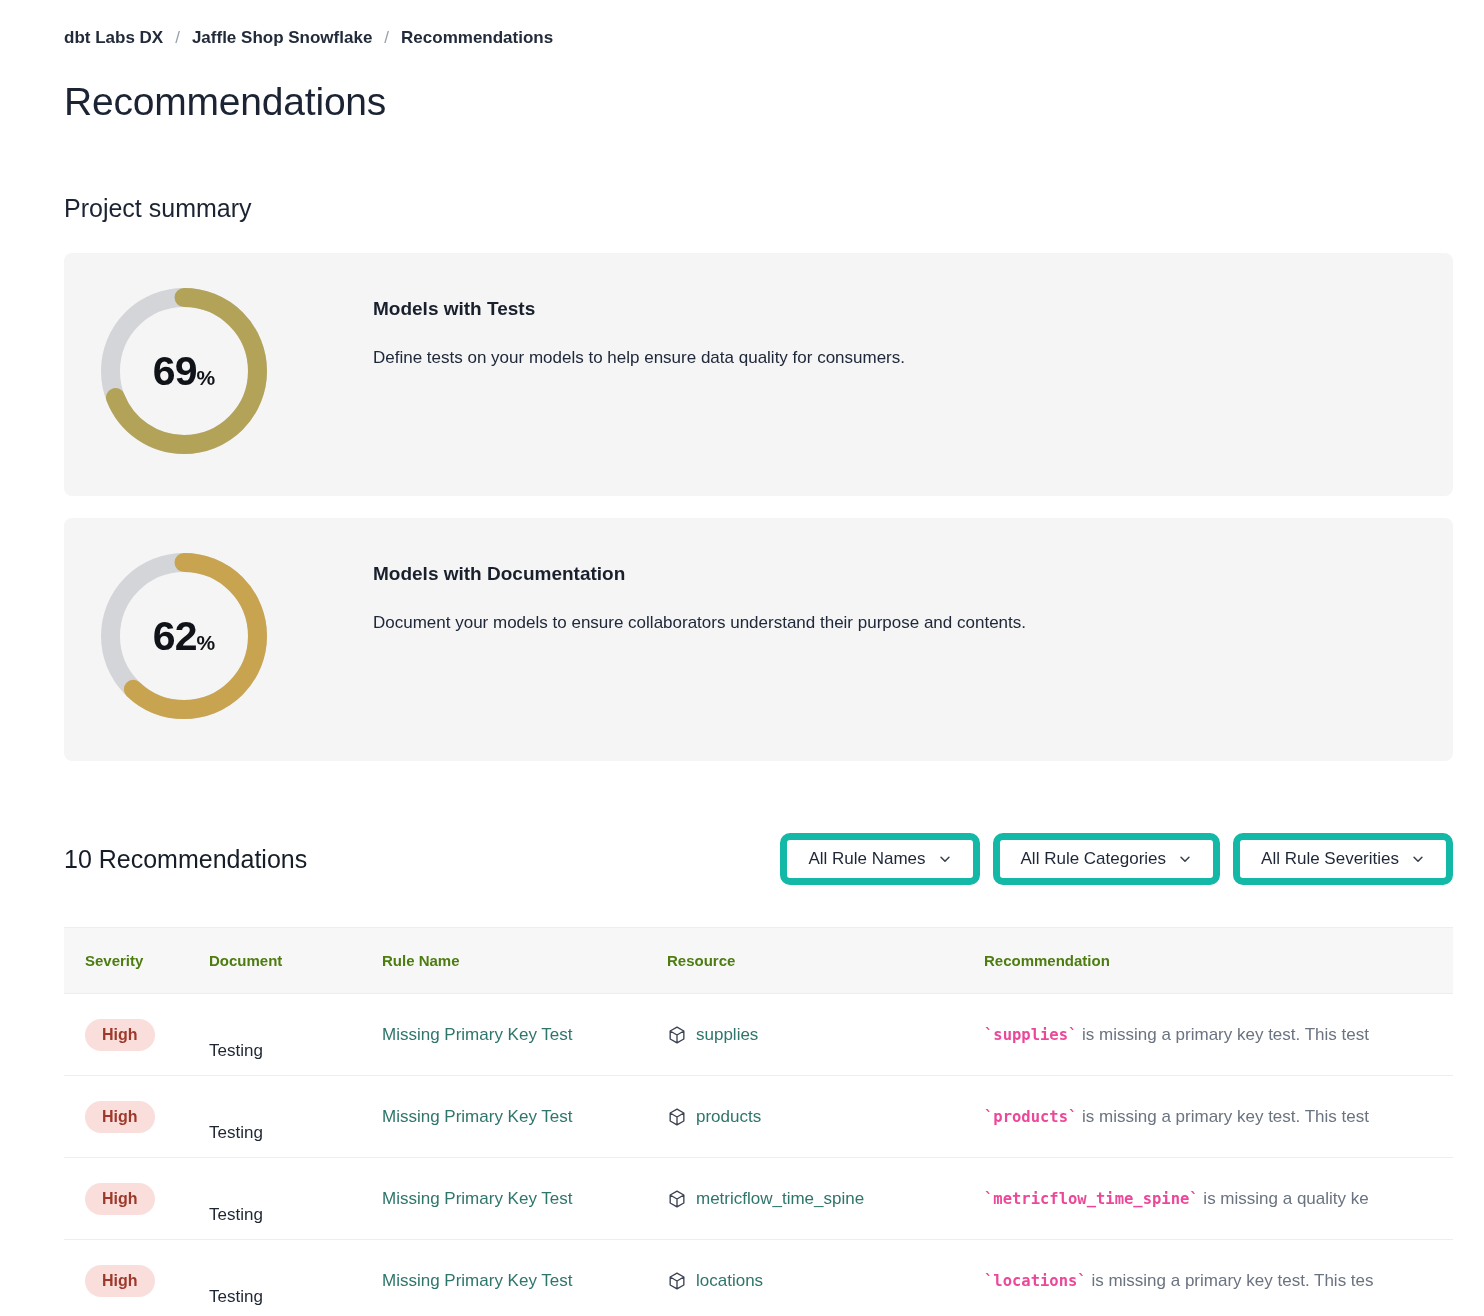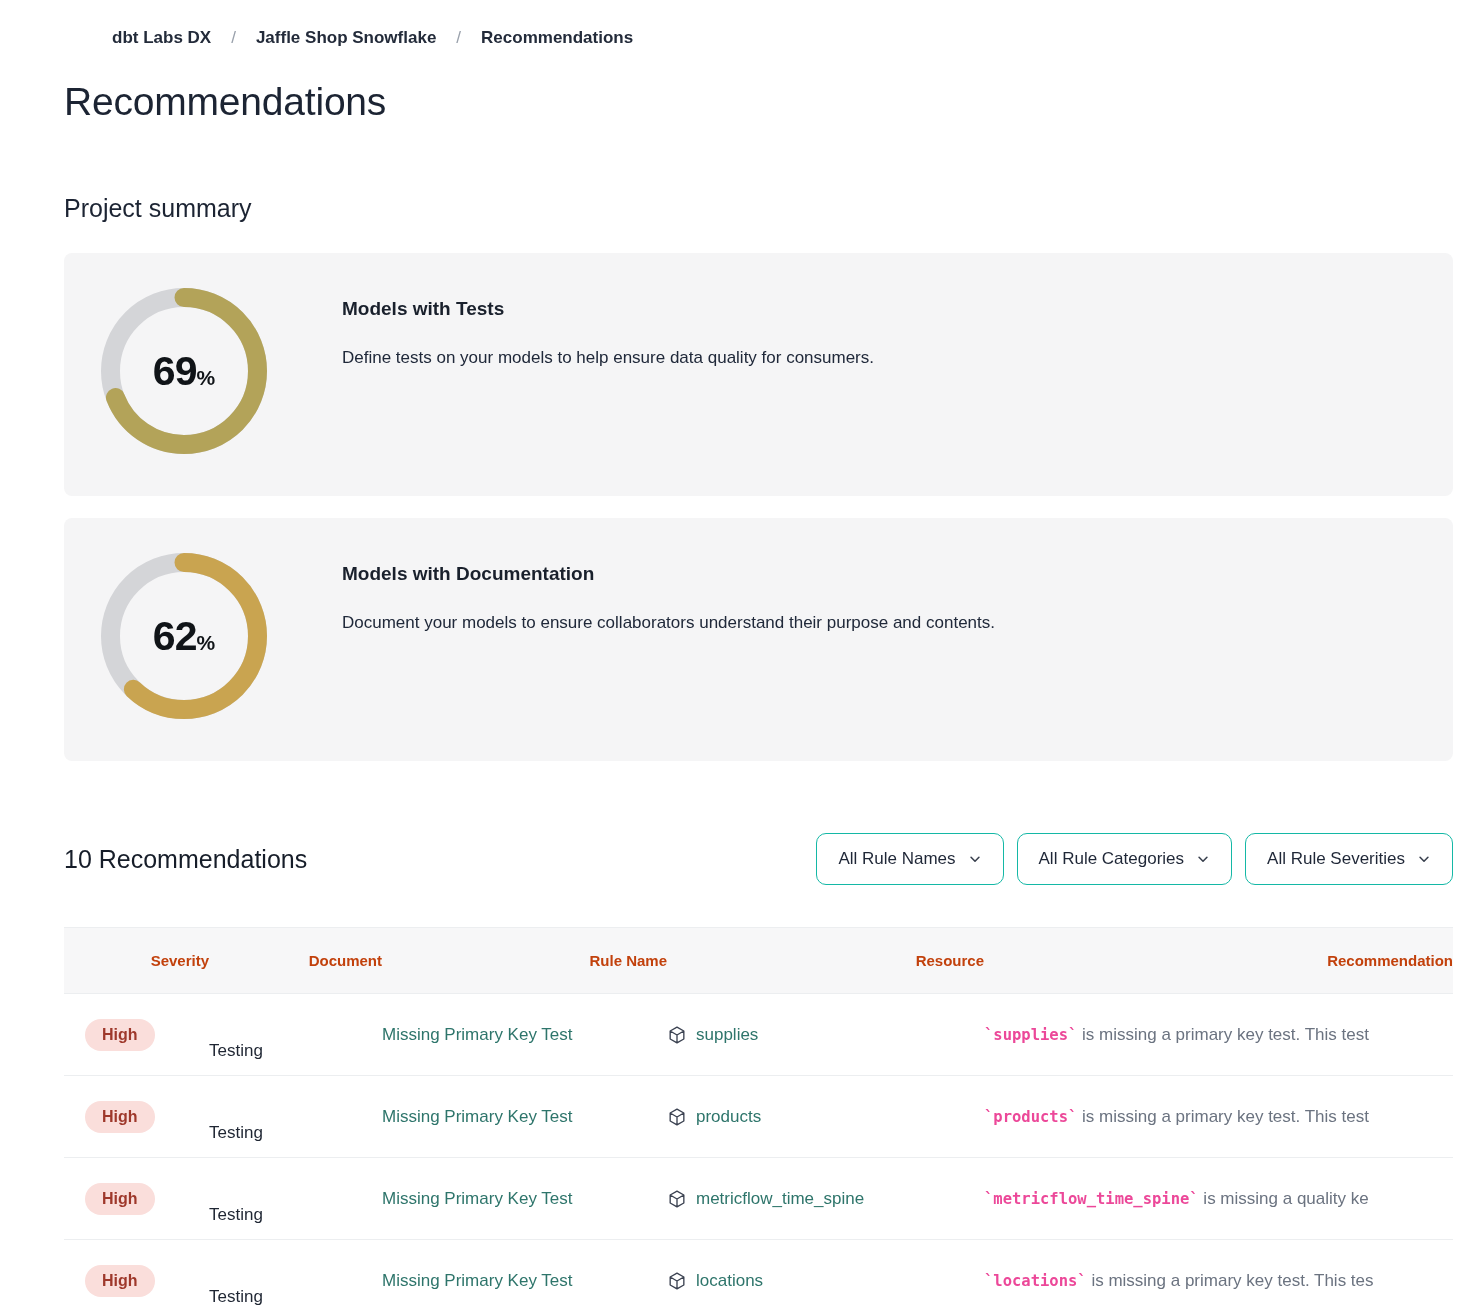--- a/index.html
+++ b/index.html
@@ -5,21 +5,21 @@
   * { margin: 0; padding: 0; box-sizing: border-box; }
   html, body { width: 1484px; height: 1316px; overflow: hidden; background: #ffffff; }
   body {
     font-family: "Liberation Sans", sans-serif;
     color: #1e2633;
     -webkit-font-smoothing: antialiased;
   }
   .page { padding: 28px 31px 0 64px; width: 1484px; }
 
   
-  .breadcrumb { display: flex; align-items: flex-end; gap: 20px; font-size: 17px; font-weight: 700; color: #232b3a; margin-left: 48px; }
+  .breadcrumb { display: flex; align-items: flex-end; gap: 12px; font-size: 17px; font-weight: 700; color: #232b3a; }
   .breadcrumb a { color: #232b3a; text-decoration: none; cursor: pointer; }
   .breadcrumb .sep { color: #9aa1ac; font-weight: 400; }
 
   
   .page-title { margin-top: 32px; font-size: 39px; font-weight: 400; color: #1c2433; letter-spacing: -0.2px; }
 
   
   .section-heading { margin-top: 70px; font-size: 25px; font-weight: 400; color: #1c2433; }
 
   
@@ -31,54 +31,54 @@
     display: flex;
     align-items: flex-start;
     padding: 35px 40px 0 37px;
   }
   .card + .card { margin-top: 22px; }
   .donut-wrap { position: relative; width: 166px; height: 166px; flex: 0 0 166px; }
   .donut-wrap svg { display: block; }
   .donut-label { position: absolute; inset: 0; display: flex; align-items: center; justify-content: center; }
   .donut-num { font-size: 41px; font-weight: 700; color: #101418; letter-spacing: -1px; }
   .donut-pct { font-size: 21px; font-weight: 600; color: #101418; margin-top: 14px; }
-  .card-text { margin-left: 75px; padding-top: 10px; }
+  .card-text { margin-left: 106px; padding-top: 10px; }
   .card-title { font-size: 19px; font-weight: 700; color: #19202c; }
   .card-desc { margin-top: 28px; font-size: 17px; font-weight: 400; color: #20293a; }
 
   
   .rec-header { margin-top: 72px; display: flex; align-items: center; }
   .rec-heading { font-size: 25px; font-weight: 400; color: #161d29; }
   .filters { margin-left: auto; display: flex; gap: 13px; }
   .filter-btn {
     display: flex; align-items: center; gap: 12px;
     height: 52px; padding: 0 21px;
     background: #ffffff;
-    border: 1px solid #14b8a6;
+    border: 7px solid #14b8a6;
     border-radius: 10px;
     font-family: "Liberation Sans", sans-serif;
     font-size: 17px; color: #1f2737; font-weight: 400;
     cursor: pointer;
   }
   .filter-btn .chev { color: #39404e; display: flex; align-items: center; }
 
   
   .table { margin-top: 42px; width: 1389px; }
   .t-row {
     display: grid;
     grid-template-columns: 124px 173px 285px 317px minmax(0, 1fr);
     align-items: center;
     padding-left: 21px;
   }
   .t-head {
     background: #f7f7f8;
     height: 66px;
     border-top: 1px solid #eceef0;
   }
-  .t-head .th { font-size: 15px; font-weight: 700; color: #c2410c; text-align: right; }
+  .t-head .th { font-size: 15px; font-weight: 700; color: #4d7c0f; }
   .t-body-row { height: 82px; border-top: 1px solid #eceef0; background: #ffffff; }
   .t-body-row:first-of-type { border-top: none; }
 
   .badge {
     display: inline-block;
     padding: 7px 17px;
     background: #fadedb;
     color: #9e382b;
     font-size: 16px; font-weight: 700;
     border-radius: 17px;

